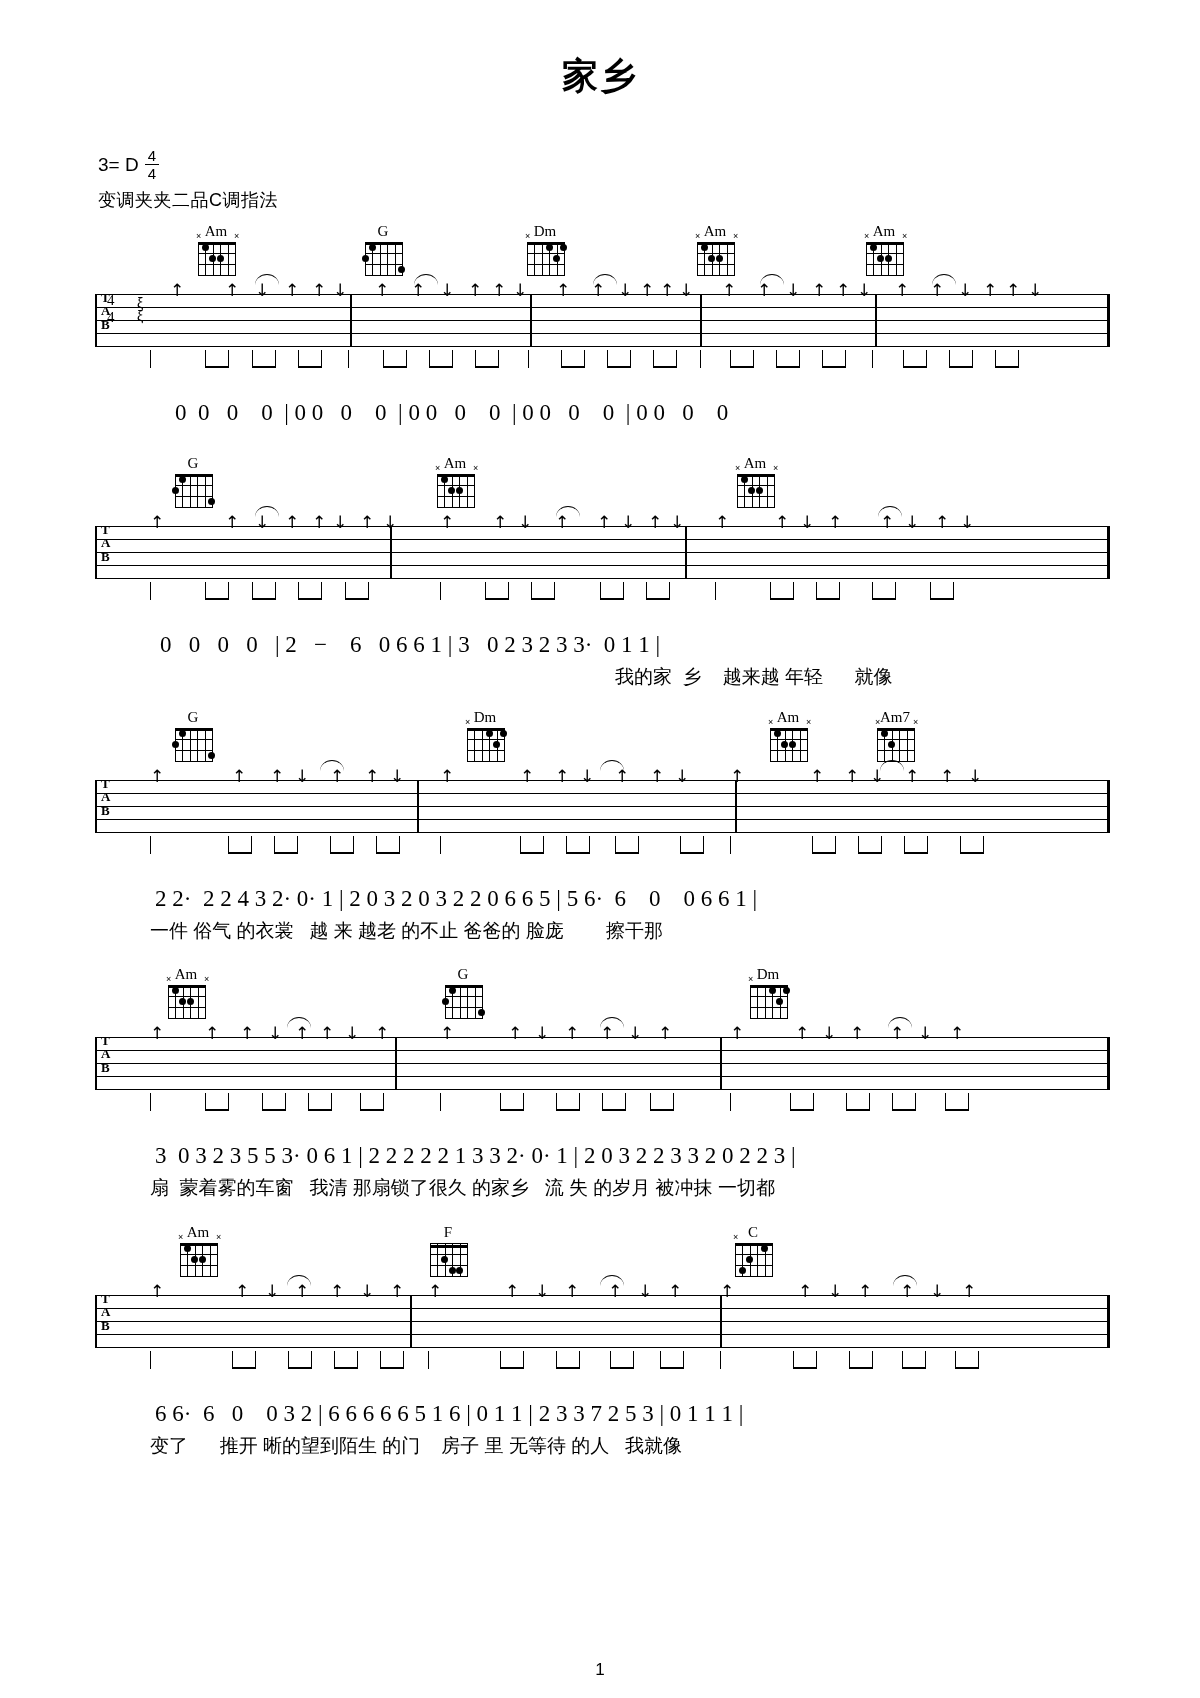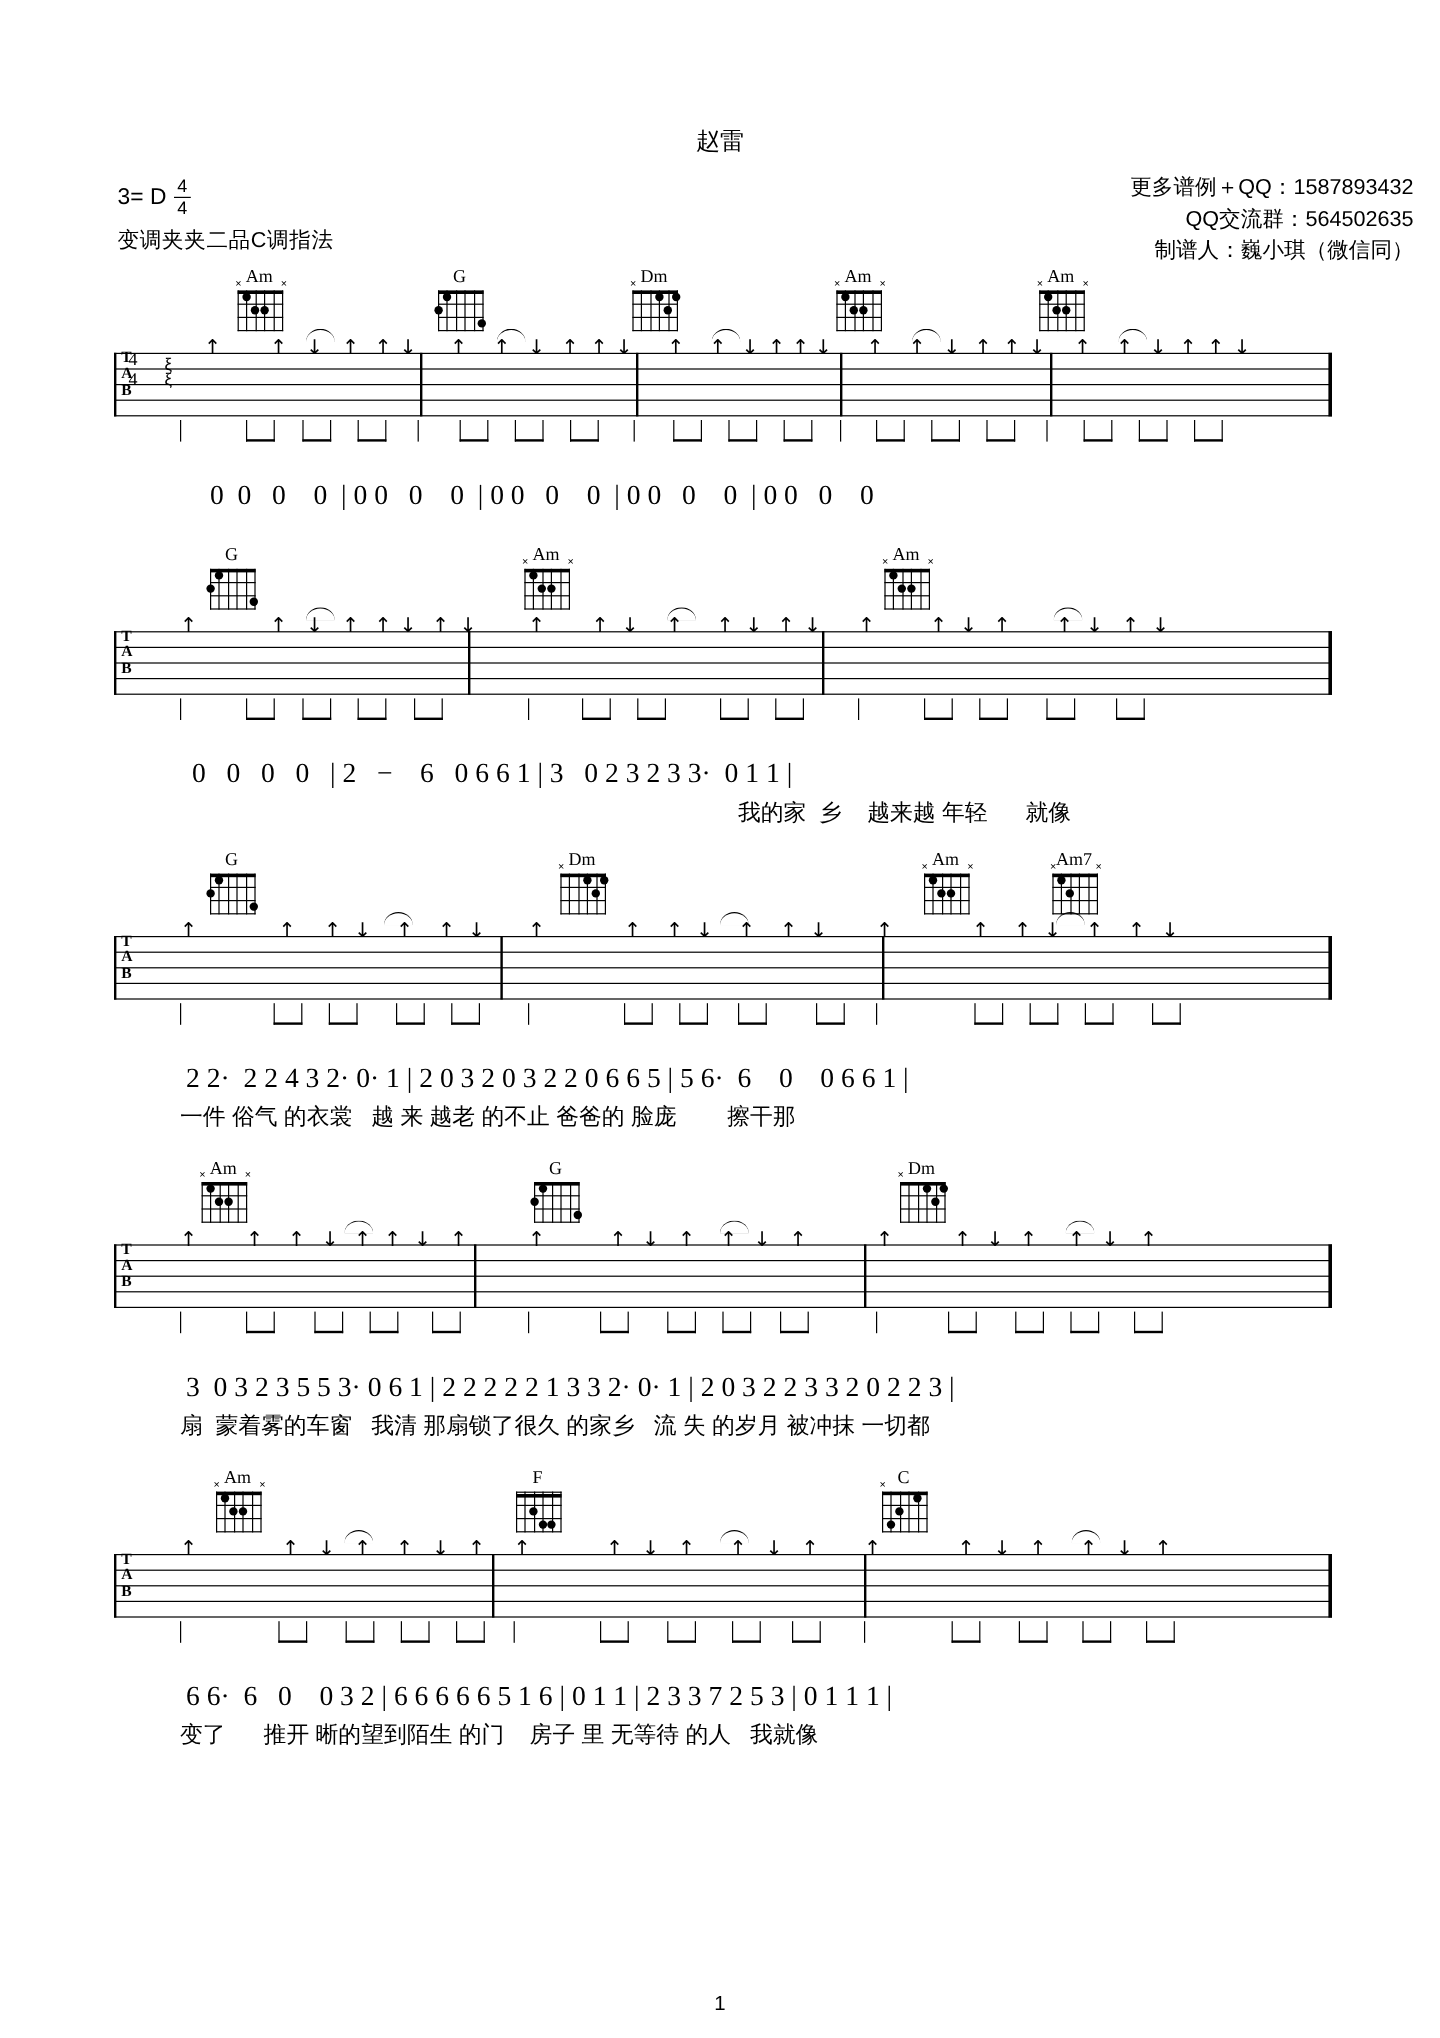--- a/index.html
+++ b/index.html
@@ -65,38 +65,33 @@
   .nrow{position:absolute;white-space:pre;font-size:23px;letter-spacing:0;}
   .lyr{position:absolute;white-space:pre;font-size:19px;font-family:"Liberation Sans",sans-serif;}
 
   .pagenum{position:absolute;bottom:18px;left:0;width:1200px;text-align:center;font-size:17px;}
 </style>
 </head>
 <body>
 
 <div class="page">
 
-  <div class="composer">赵雷</div>
+  <div class="title">家乡</div>
 
   <div class="keyblock">
     <div class="keyline">
       <span>3= D</span>
       <span class="frac">
         <span class="num">4</span>
         <span class="den">4</span>
       </span>
     </div>
   </div>
   <div class="capo">变调夹夹二品C调指法</div>
 
-  <div class="credits">
-    <div>更多谱例＋QQ：1587893432</div>
-    <div>QQ交流群：564502635</div>
-    <div>制谱人：巍小琪（微信同）</div>
-  </div>
 
   <div class="system" style="top:232px;">
 
     <div class="chord" style="left:193px;top:8px;">
       <div class="nm">Am</div>
       <div class="grid">
         <div class="x" style="left:-2px;">×</div>
           <div class="x" style="left:36px;">×</div>
         <div class="nut"></div>
         <div class="h" style="top:11px;"></div>

